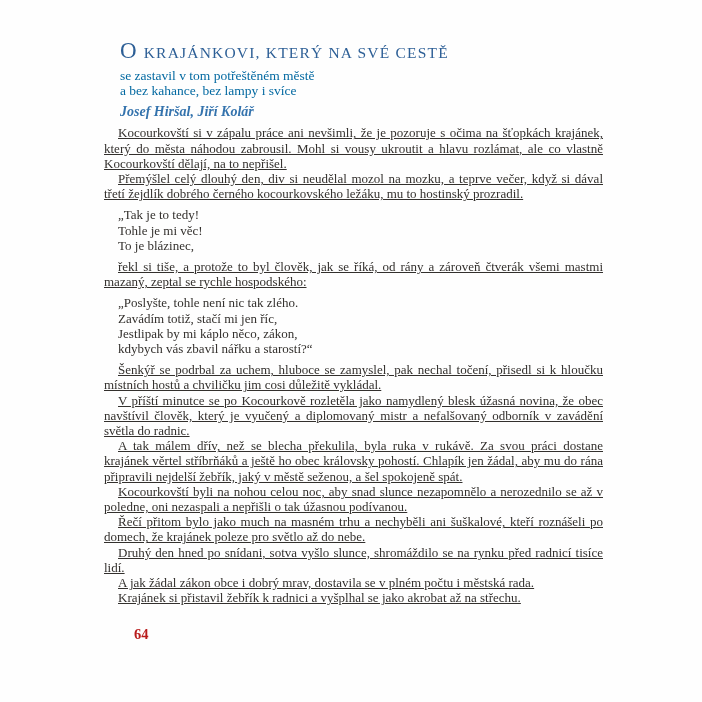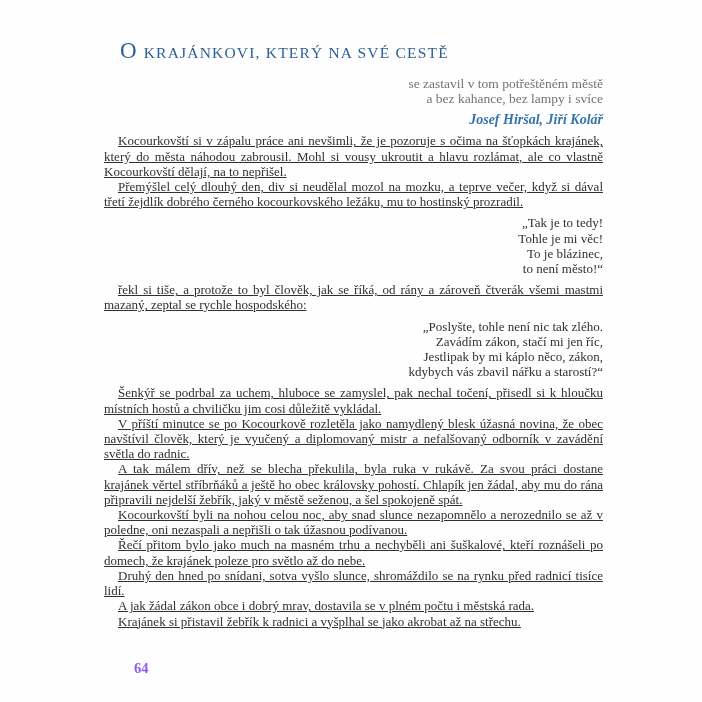--- a/index.html
+++ b/index.html
@@ -30,60 +30,58 @@
     letter-spacing: 1.2px;
     color: #2d5f96;
     line-height: 22px;
     white-space: nowrap;
   }
   .chapter-title::first-letter {
     font-size: 23px;
     letter-spacing: 2px;
   }
   .subtitle {
-    margin-top: 12px;
+    margin-top: 4px;
     font-size: 13.5px;
     line-height: 15.2px;
-    color: #737373;
-    text-align: right;
+    color: #0369a1;
   }
   .authors {
     margin-top: 6px;
     font-size: 14px;
     font-weight: bold;
     font-style: italic;
     color: #3473ad;
-    text-align: right;
   }
   .body-text {
     margin-top: 5px;
     font-size: 13px;
     line-height: 15.2px;
     text-align: justify;
     color: #33302d;
   }
   .para {
     margin: 0;
     text-indent: 14px;
     text-decoration: underline;
   }
   .verse {
     margin: 6px 0 6px 14px;
-    text-align: right;
+    text-align: left;
   }
   .verse-line {
     text-indent: 0;
   }
   .page-number {
     position: absolute;
     left: 134px;
-    top: 660px;
+    top: 626px;
     font-size: 14.5px;
     font-weight: bold;
-    color: #8b5cf6;
+    color: #b91c1c;
   }
 </style>
 </head>
 <body>
 
 <div class="page">
 
   <header class="heading">
     <h1 class="chapter-title">O KRAJÁNKOVI, KTERÝ NA SVÉ CESTĚ</h1>
     <div class="subtitle">
@@ -93,26 +91,25 @@
     <div class="authors">Josef Hiršal, Jiří Kolář</div>
   </header>
 
   <main class="body-text">
       <p class="para">Kocourkovští si v zápalu práce ani nevšimli, že je pozoruje s očima na šťopkách krajánek, který do města náhodou zabrousil. Mohl si vousy ukroutit a hlavu rozlámat, ale co vlastně Kocourkovští dělají, na to nepřišel.</p>
       <p class="para">Přemýšlel celý dlouhý den, div si neudělal mozol na mozku, a teprve večer, když si dával třetí žejdlík dobrého černého kocourkovského ležáku, mu to hostinský prozradil.</p>
       <div class="verse">
         <div class="verse-line">„Tak je to tedy!</div>
         <div class="verse-line">Tohle je mi věc!</div>
         <div class="verse-line">To je blázinec,</div>
-        <div class="verse-line">to není město!“</div>
       </div>
       <p class="para">řekl si tiše, a protože to byl člověk, jak se říká, od rány a zároveň čtverák všemi mastmi mazaný, zeptal se rychle hospodského:</p>
       <div class="verse">
         <div class="verse-line">„Poslyšte, tohle není nic tak zlého.</div>
-        <div class="verse-line">Zavádím zákon, stačí mi jen říc,</div>
+        <div class="verse-line">Zavádím totiž, stačí mi jen říc,</div>
         <div class="verse-line">Jestlipak by mi káplo něco, zákon,</div>
         <div class="verse-line">kdybych vás zbavil nářku a starostí?“</div>
       </div>
       <p class="para">Šenkýř se podrbal za uchem, hluboce se zamyslel, pak nechal točení, přisedl si k hloučku místních hostů a chviličku jim cosi důležitě vykládal.</p>
       <p class="para">V příští minutce se po Kocourkově rozletěla jako namydlený blesk úžasná novina, že obec navštívil člověk, který je vyučený a diplomovaný mistr a nefalšovaný odborník v zavádění světla do radnic.</p>
       <p class="para">A tak málem dřív, než se blecha překulila, byla ruka v rukávě. Za svou práci dostane krajánek věrtel stříbrňáků a ještě ho obec královsky pohostí. Chlapík jen žádal, aby mu do rána připravili nejdelší žebřík, jaký v městě seženou, a šel spokojeně spát.</p>
       <p class="para">Kocourkovští byli na nohou celou noc, aby snad slunce nezapomnělo a nerozednilo se až v poledne, oni nezaspali a nepřišli o tak úžasnou podívanou.</p>
       <p class="para">Řečí přitom bylo jako much na masném trhu a nechyběli ani šuškalové, kteří roznášeli po domech, že krajánek poleze pro světlo až do nebe.</p>
       <p class="para">Druhý den hned po snídani, sotva vyšlo slunce, shromáždilo se na rynku před radnicí tisíce lidí.</p>
       <p class="para">A jak žádal zákon obce i dobrý mrav, dostavila se v plném počtu i městská rada.</p>

